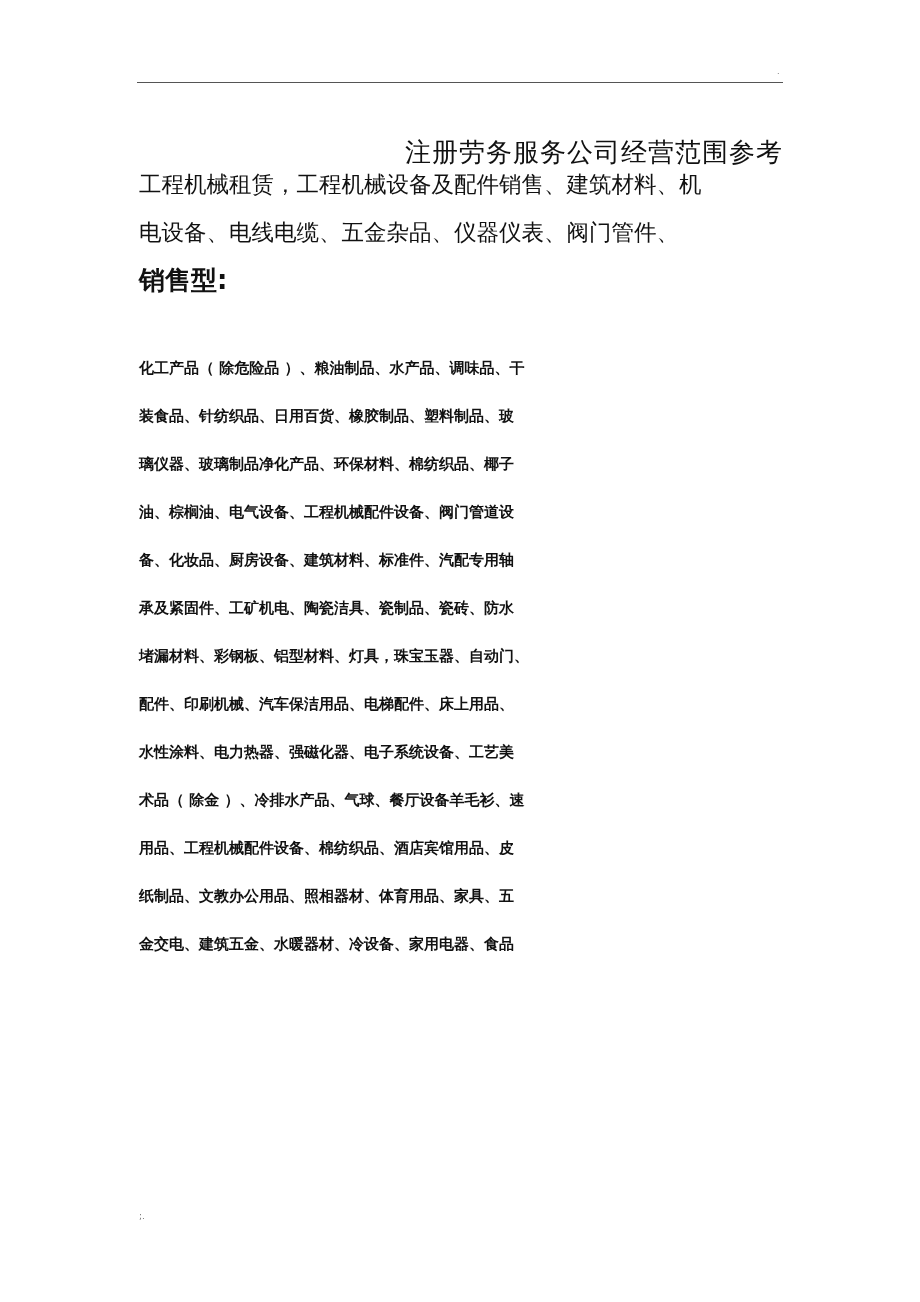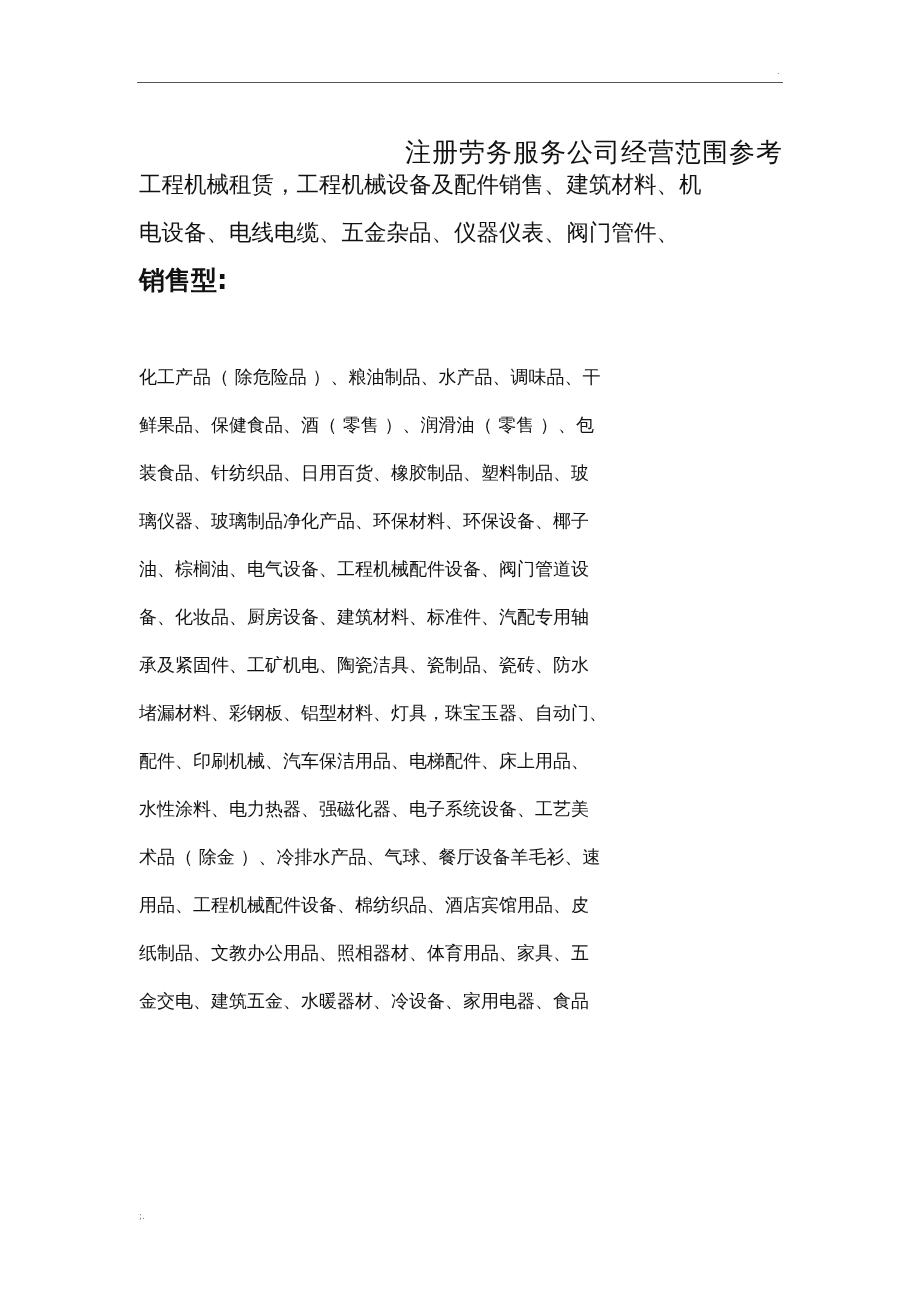--- a/index.html
+++ b/index.html
@@ -68,24 +68,25 @@
       position: absolute;
       left: 139px;
       top: 256px;
       font-size: 26px;
       line-height: 48px;
       font-weight: bold;
     }
     .body-text {
       position: absolute;
       left: 139px;
-      top: 353px;
+      top: 344px;
       width: 660px;
-      font-size: 18px;
+      font-size: 15px;
       line-height: 48px;
+      font-weight: bold;
     }
     .body-text .line {
       display: block;
       white-space: nowrap;
       height: 48px;
     }
   </style>
 </head>
 <body>
 
@@ -98,23 +99,22 @@
 
   <div class="intro">
     <span class="line">工程机械租赁，工程机械设备及配件销售、建筑材料、机</span>
     <span class="line">电设备、电线电缆、五金杂品、仪器仪表、阀门管件、</span>
   </div>
 
   <div class="section-heading">销售型:</div>
 
   <div class="body-text">
     <span class="line">化工产品（ 除危险品 ）、粮油制品、水产品、调味品、干</span>
-    <span class="line">鲜果品、保健食品、酒（ 零售 ）、润滑油（ 零售 ）、包</span>
     <span class="line">装食品、针纺织品、日用百货、橡胶制品、塑料制品、玻</span>
-    <span class="line">璃仪器、玻璃制品净化产品、环保材料、环保设备、椰子</span>
+    <span class="line">璃仪器、玻璃制品净化产品、环保材料、棉纺织品、椰子</span>
     <span class="line">油、棕榈油、电气设备、工程机械配件设备、阀门管道设</span>
     <span class="line">备、化妆品、厨房设备、建筑材料、标准件、汽配专用轴</span>
     <span class="line">承及紧固件、工矿机电、陶瓷洁具、瓷制品、瓷砖、防水</span>
     <span class="line">堵漏材料、彩钢板、铝型材料、灯具，珠宝玉器、自动门、</span>
     <span class="line">配件、印刷机械、汽车保洁用品、电梯配件、床上用品、</span>
     <span class="line">水性涂料、电力热器、强磁化器、电子系统设备、工艺美</span>
     <span class="line">术品（ 除金 ）、冷排水产品、气球、餐厅设备羊毛衫、速</span>
     <span class="line">用品、工程机械配件设备、棉纺织品、酒店宾馆用品、皮</span>
     <span class="line">纸制品、文教办公用品、照相器材、体育用品、家具、五</span>
     <span class="line">金交电、建筑五金、水暖器材、冷设备、家用电器、食品</span>

